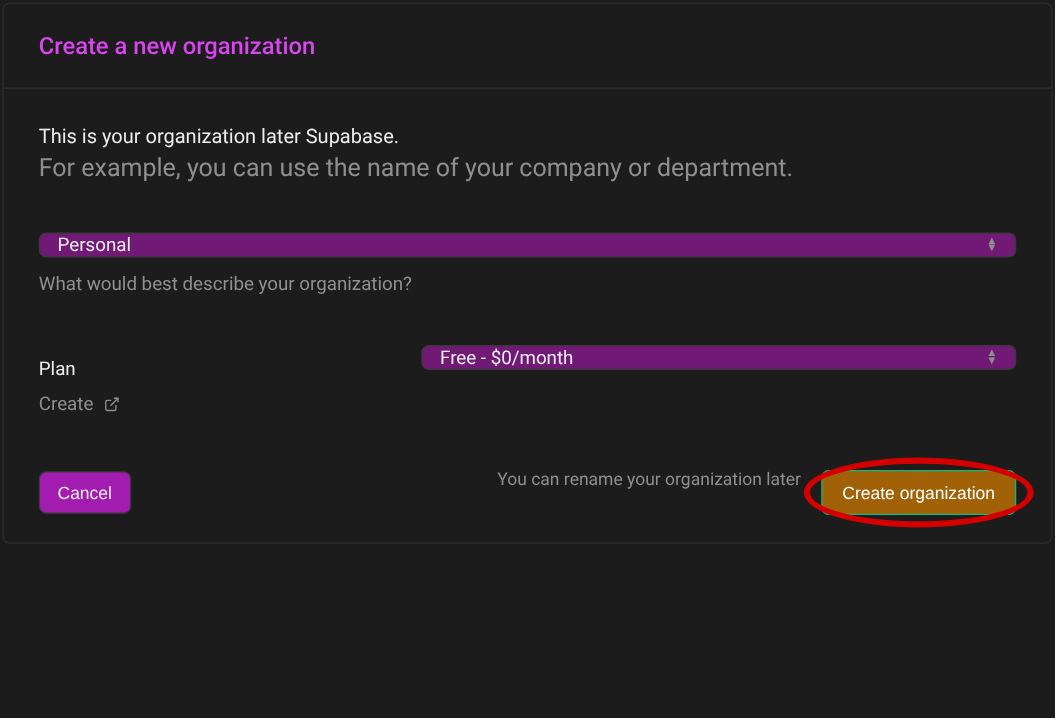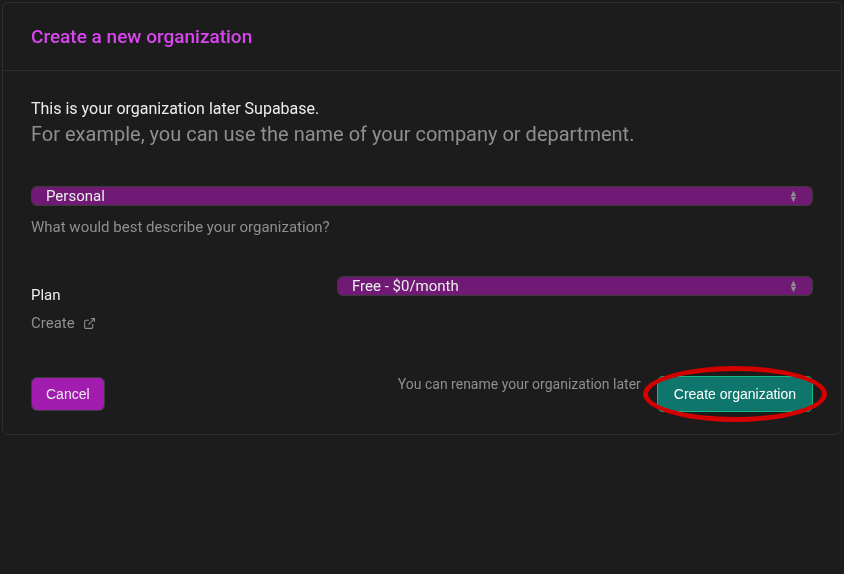--- a/index.html
+++ b/index.html
@@ -137,21 +137,21 @@
     }
     .footer-hint {
       font-size: 14px;
       color: #8f8f8f;
     }
     .btn-primary-wrap {
       position: relative;
       display: inline-flex;
     }
     .btn-primary {
-      background: #0f766e;
+      background: #a16207;
       border: 1px solid #10b981;
       color: #fff;
       font-weight: 500;
       padding: 9px 16px;
       border-radius: 6px;
       font-size: 14px;
       cursor: pointer;
     }
     .highlight-oval {
       position: absolute;

